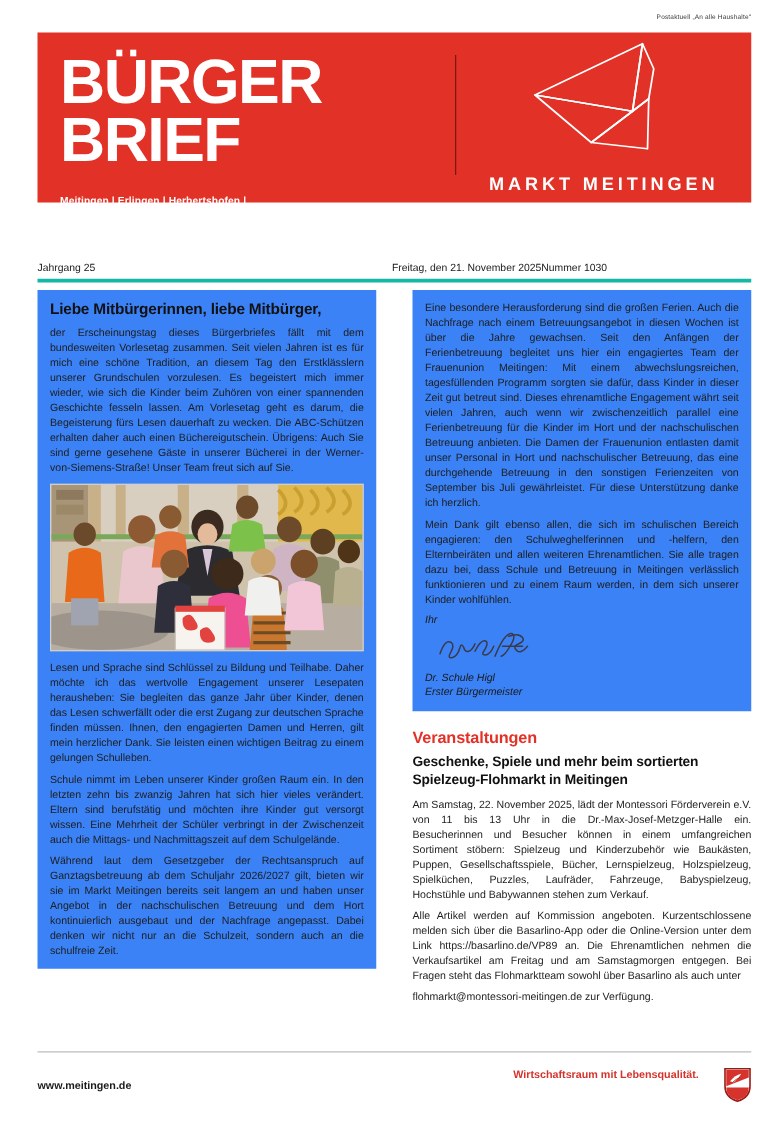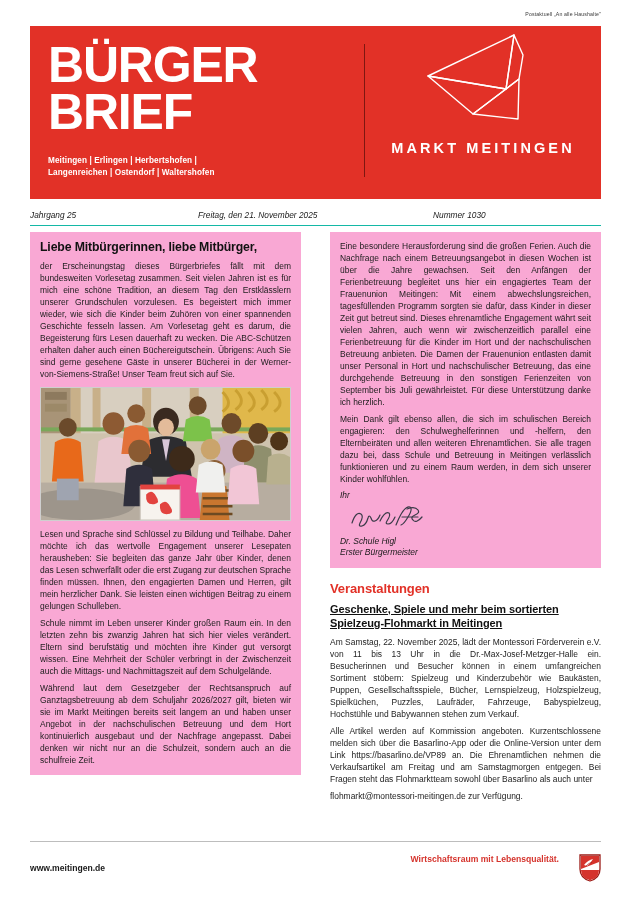--- a/index.html
+++ b/index.html
@@ -16,21 +16,21 @@
 
   
   .postal-line{
     position:absolute;top:11px;left:0;width:601px;
     text-align:right;
     font-size:5.2px;letter-spacing:.15px;color:#3a3a3a;
   }
 
   
   .masthead{
-    position:absolute;left:30px;top:26px;width:571px;height:173px;
+    position:absolute;left:30px;top:26px;width:571px;height:136px;
     background:#e23127;
     display:flex;
   }
   .mast-left{
     width:334px;box-sizing:border-box;
     padding:16px 0 0 18px;
     display:flex;flex-direction:column;justify-content:flex-start;
   }
   .mast-title{
     color:#ffffff;
@@ -63,35 +63,34 @@
   .mast-brand{
     color:#ffffff;font-size:14.5px;font-weight:bold;
     letter-spacing:3.1px;margin-top:6px;
   }
 
   
   .issuebar{
     position:absolute;left:30px;top:204px;width:571px;height:22px;
     display:flex;align-items:center;
     font-size:8.3px;color:#1a1a1a;
-    border-bottom:1px solid #14b8a6;
+    border-bottom:3px solid #14b8a6;
     box-sizing:border-box;
-    font-style:italic;
   }
   .issuebar .ib-left{flex:1;text-align:left;}
-  .issuebar .ib-mid{flex:1.4;text-align:left;}
+  .issuebar .ib-mid{flex:1.4;text-align:right;}
   .issuebar .ib-right{flex:1;text-align:left;}
 
   
   .cols{position:absolute;left:30px;top:232px;width:571px;}
   .col{position:absolute;top:0;width:271px;}
   .col-left{left:0;}
   .col-right{left:300px;}
 
-  .greybox{background:#f9a8d4;padding:8px 10px 9px 10px;}
+  .greybox{background:#3b82f6;padding:8px 10px 9px 10px;}
 
   h1.lead{
     font-size:12.3px;font-weight:bold;margin:0 0 6px 0;
     letter-spacing:-.15px;color:#111;
   }
   p.body{
     font-size:8.45px;line-height:1.42;margin:0 0 5px 0;
     text-align:justify;color:#1d1d1d;
     hyphens:auto;
   }
@@ -109,21 +108,21 @@
   .sig-ihr{font-size:8.45px;font-style:italic;margin:3px 0 0 0;}
   .sig-img{height:30px;margin:1px 0 1px 4px;}
   .sig-name{font-size:8.45px;font-style:italic;margin:0;line-height:1.35;}
 
   .rubrik{
     color:#e23127;font-size:13px;font-weight:bold;
     margin:13px 0 7px 0;letter-spacing:-.1px;
   }
   h2.artikel{
     font-size:11px;font-weight:bold;line-height:1.27;
-    margin:0 0 5px 0;color:#111;letter-spacing:-.1px;text-decoration:underline;
+    margin:0 0 5px 0;color:#111;letter-spacing:-.1px;
   }
 
   
   .footer-rule{
     position:absolute;left:30px;top:841px;width:571px;
     border-top:1px solid #bdbdbd;
   }
   .footer{
     position:absolute;left:30px;top:854px;width:571px;
     display:flex;align-items:center;justify-content:space-between;

